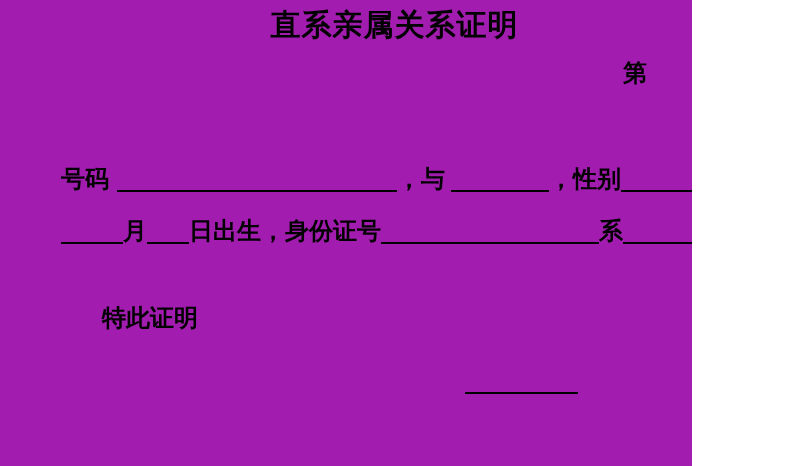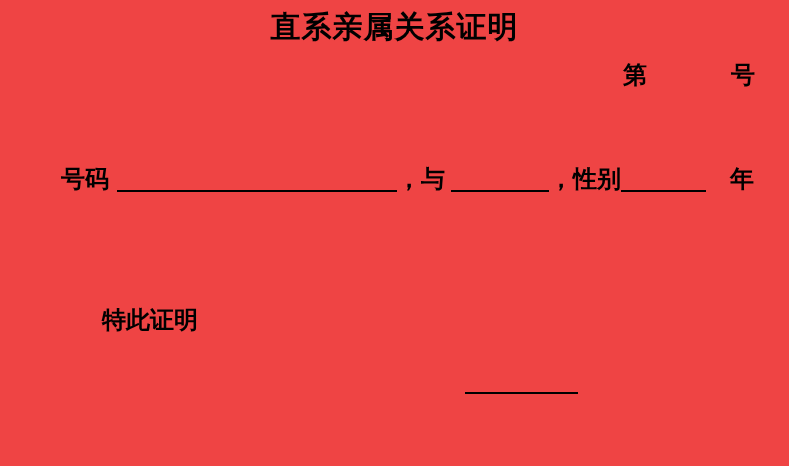--- a/index.html
+++ b/index.html
@@ -1,22 +1,22 @@
 <!DOCTYPE html>
 <html><head>
 <meta charset="utf-8">
 <style>
   html, body { margin: 0; padding: 0; background: #ffffff; }
   #page {
     position: relative;
-    width: 789px;
+    width: 692px;
     height: 466px;
-    background: #ef4444;
+    background: #a21caf;
     color: #000000;
-    font-family: Liberation Serif, serif;
+    font-family: Liberation Mono, monospace;
     font-weight: bold;
     overflow: hidden;
   }
   .line {
     position: absolute;
     white-space: nowrap;
     line-height: 1;
     font-size: 24px;
     color: #000000;
   }
@@ -59,20 +59,23 @@
 
   <div id="number-line" class="line">
     <span class="seg">第</span><span class="gap" style="width:84px"></span><span class="seg">号</span>
   </div>
 
 
   <div id="body-line-2" class="line">
     <span class="seg">号码</span><span class="gap" style="width:8px"></span><span class="blank" style="width:280px"></span><span class="seg">，与</span><span class="gap" style="width:6px"></span><span class="blank" style="width:98px"></span><span class="seg">，性别</span><span class="blank" style="width:85px"></span><span class="gap" style="width:24px"></span><span class="seg">年</span>
   </div>
 
+  <div id="body-line-3" class="line">
+    <span class="blank" style="width:62px"></span><span class="seg">月</span><span class="blank" style="width:42px"></span><span class="seg">日出生，身份证号</span><span class="blank" style="width:218px"></span><span class="seg">系</span><span class="blank" style="width:95px"></span>
+  </div>
 
 
   <div id="closing-line" class="line">
     <span class="seg">特此证明</span>
   </div>
 
   <div id="station-line" class="line">
     <span class="blank" style="width:113px"></span>
   </div>
 

